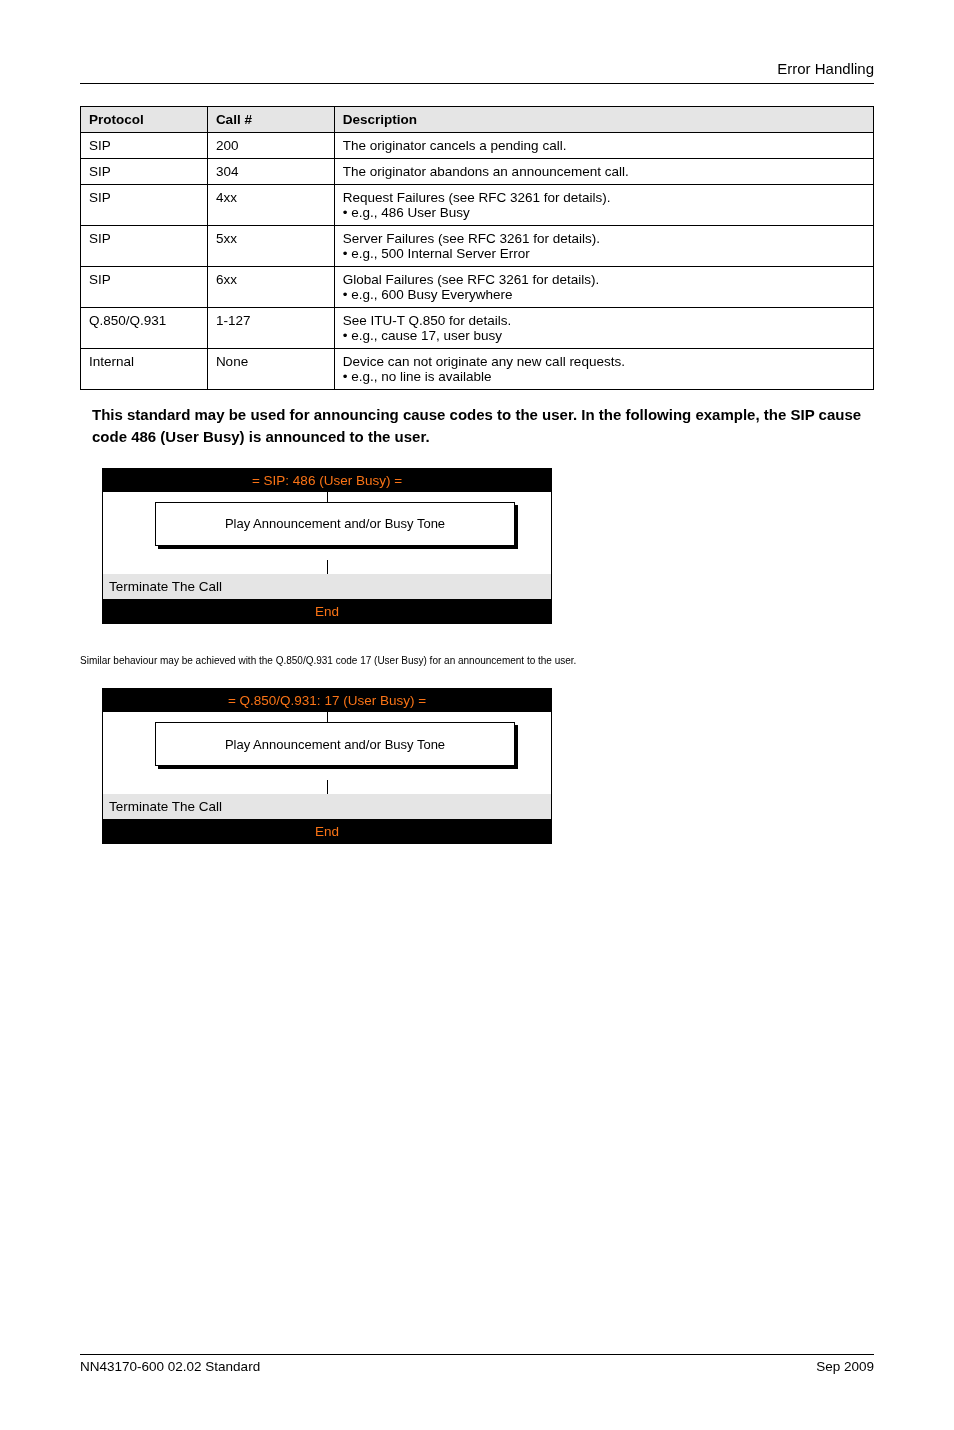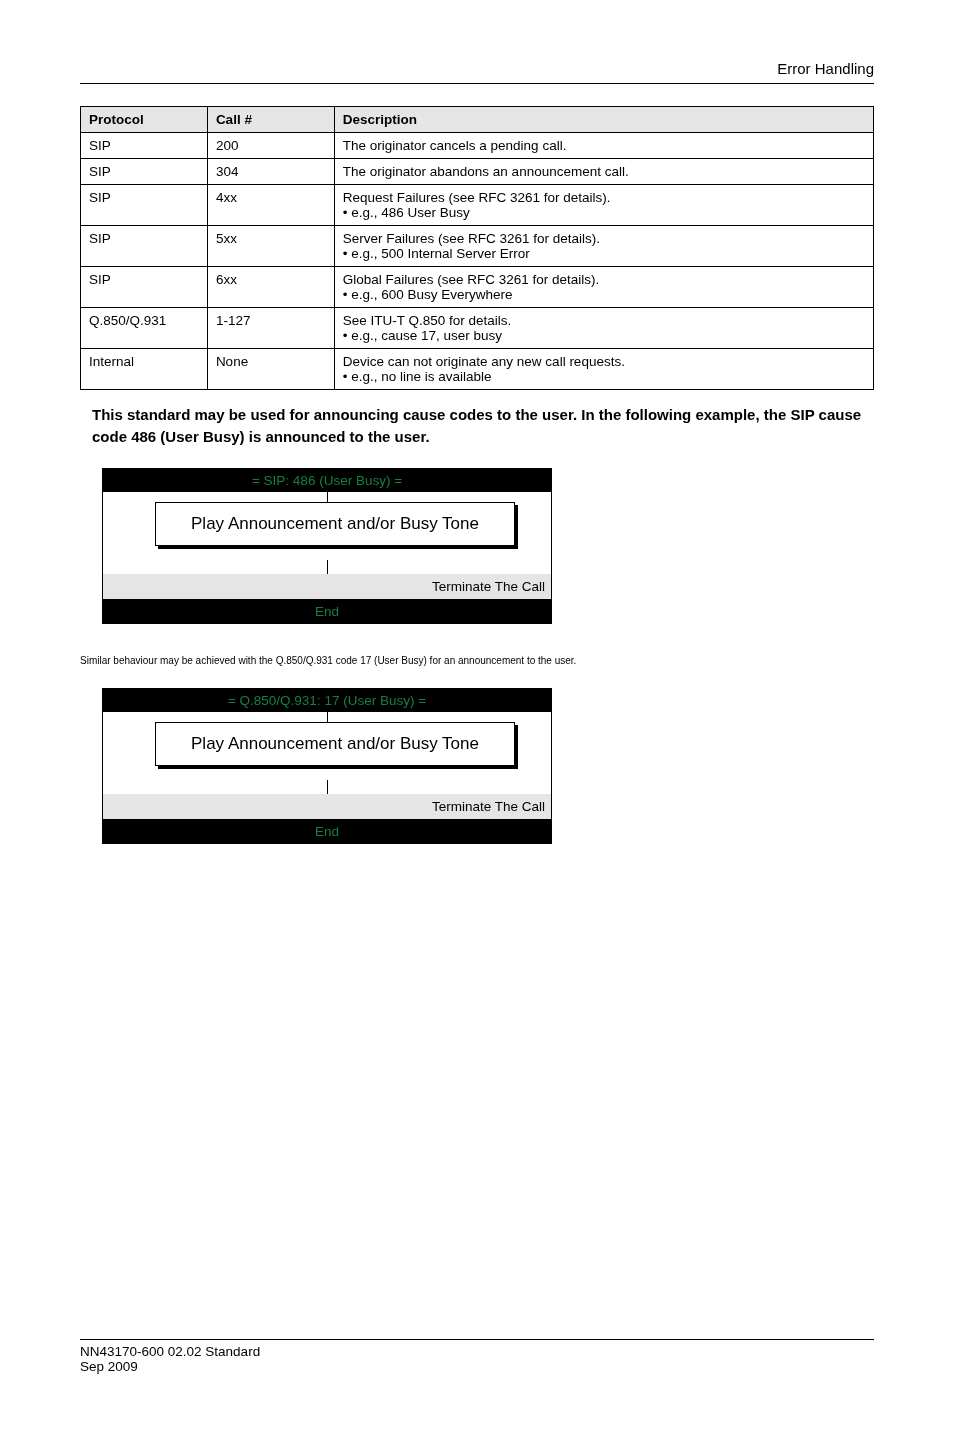--- a/index.html
+++ b/index.html
@@ -65,21 +65,21 @@
   }
   
   .diagram {
     width: 450px;
     margin-left: 22px;
     border: 1px solid #000;
     border-top: none;
   }
   .dg-black {
     background: #000;
-    color: #15803d;
+    color: #f97316;
     font-size: 13.5px;
     text-align: center;
     padding: 4px 6px;
     border-top: 1px solid #000;
   }
   .dg-middle {
     background: #fff;
     height: 82px;
     position: relative;
   }
@@ -95,38 +95,38 @@
     position: absolute;
     left: 52px;
     right: 36px;
     top: 10px;
     height: 44px;
     border: 1px solid #000;
     box-shadow: 3px 3px 0 #000;
     display: flex;
     align-items: center;
     justify-content: center;
-    font-size: 17px;
+    font-size: 13px;
     background: #fff;
   }
   .dg-grey {
     background: #e5e5e5;
     font-size: 13.5px;
-    text-align: right;
+    text-align: left;
     padding: 5px 6px;
   }
   .footer {
     position: absolute;
     bottom: 56px;
     left: 80px;
     right: 80px;
     font-size: 13.5px;
   }
   .footer hr { border: none; border-top: 1px solid #000; margin-bottom: 4px; }
-  .footer-row { display: flex; justify-content: space-between; flex-direction: column; }
+  .footer-row { display: flex; justify-content: space-between; }
 </style>
 </head>
 <body>
 
 <div class="page">
   <div class="header-right">Error Handling</div>
   <hr class="rule">
 
 
   <table class="codes">

